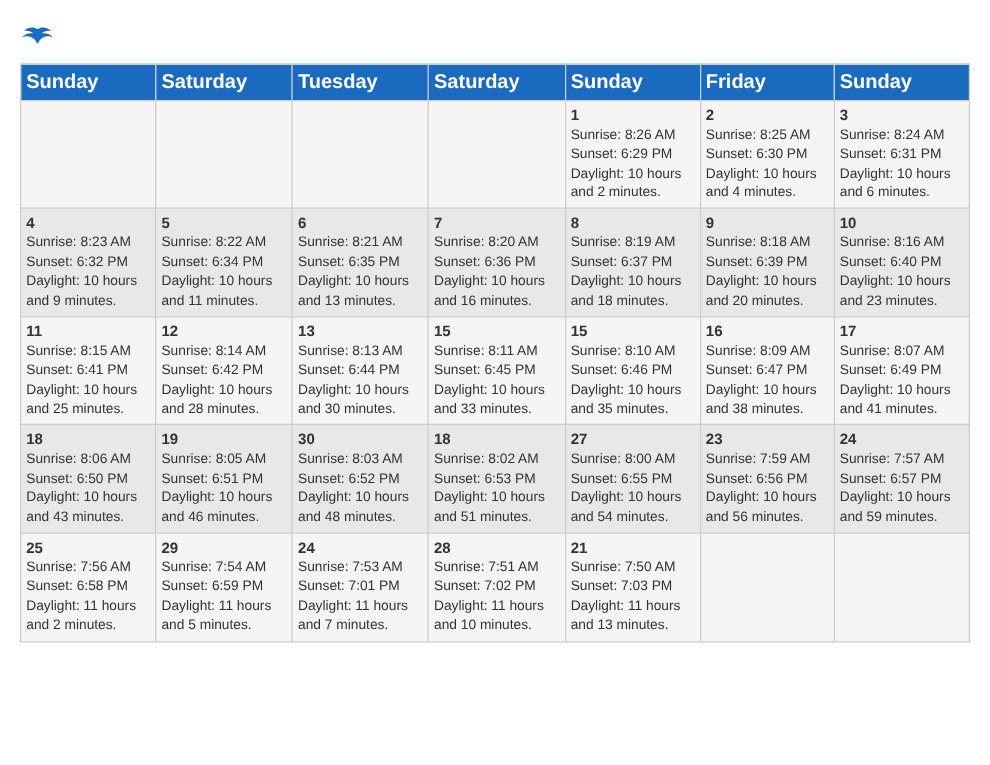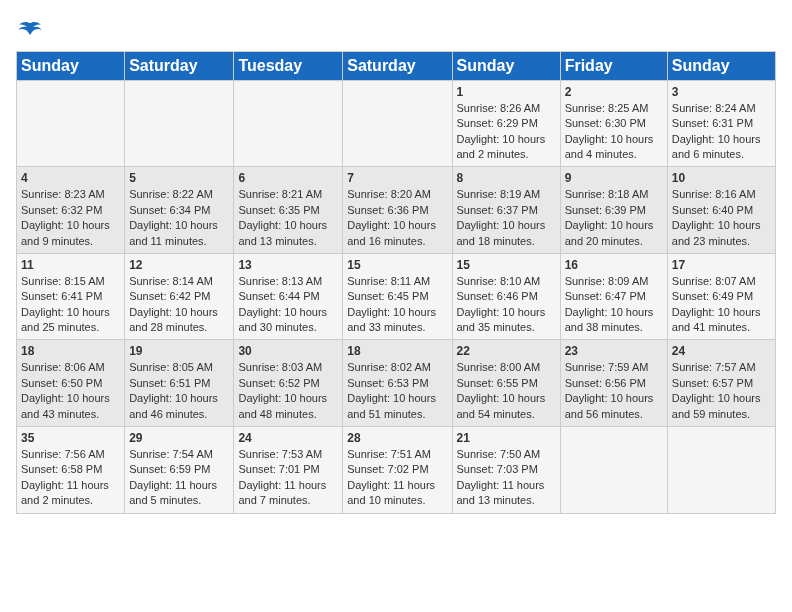--- a/index.html
+++ b/index.html
@@ -203,35 +203,35 @@
         </td>
         <td>
           <div class="day-number">30</div>
           <div class="day-info">Sunrise: 8:03 AM<br>Sunset: 6:52 PM<br>Daylight: 10 hours and 48 minutes.</div>
         </td>
         <td>
           <div class="day-number">18</div>
           <div class="day-info">Sunrise: 8:02 AM<br>Sunset: 6:53 PM<br>Daylight: 10 hours and 51 minutes.</div>
         </td>
         <td>
-          <div class="day-number">22</div>
+          <div class="day-number">27</div>
           <div class="day-info">Sunrise: 8:00 AM<br>Sunset: 6:55 PM<br>Daylight: 10 hours and 54 minutes.</div>
         </td>
         <td>
           <div class="day-number">23</div>
           <div class="day-info">Sunrise: 7:59 AM<br>Sunset: 6:56 PM<br>Daylight: 10 hours and 56 minutes.</div>
         </td>
         <td>
           <div class="day-number">24</div>
           <div class="day-info">Sunrise: 7:57 AM<br>Sunset: 6:57 PM<br>Daylight: 10 hours and 59 minutes.</div>
         </td>
       </tr>
       <tr>
         <td>
-          <div class="day-number">35</div>
+          <div class="day-number">25</div>
           <div class="day-info">Sunrise: 7:56 AM<br>Sunset: 6:58 PM<br>Daylight: 11 hours and 2 minutes.</div>
         </td>
         <td>
           <div class="day-number">29</div>
           <div class="day-info">Sunrise: 7:54 AM<br>Sunset: 6:59 PM<br>Daylight: 11 hours and 5 minutes.</div>
         </td>
         <td>
           <div class="day-number">24</div>
           <div class="day-info">Sunrise: 7:53 AM<br>Sunset: 7:01 PM<br>Daylight: 11 hours and 7 minutes.</div>
         </td>

